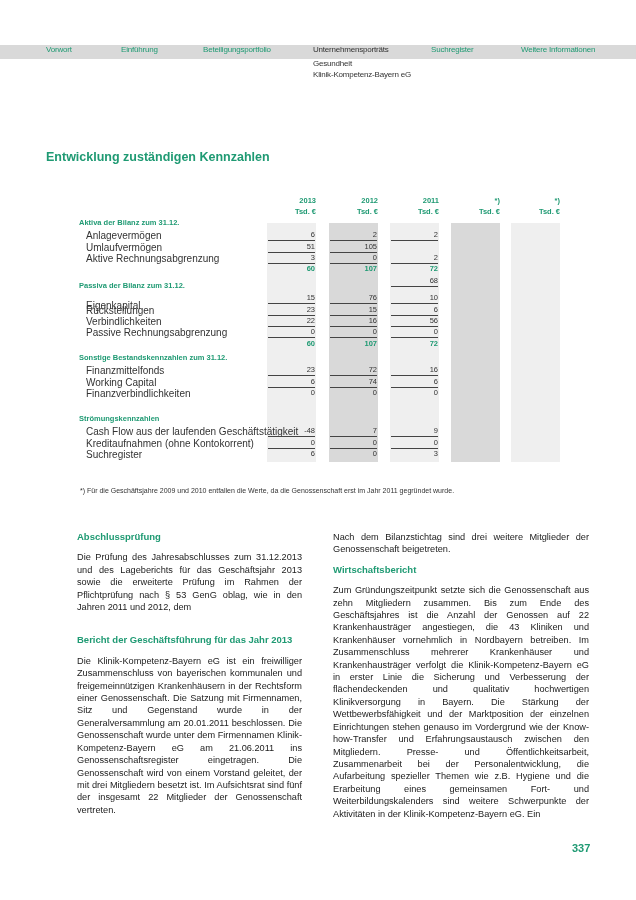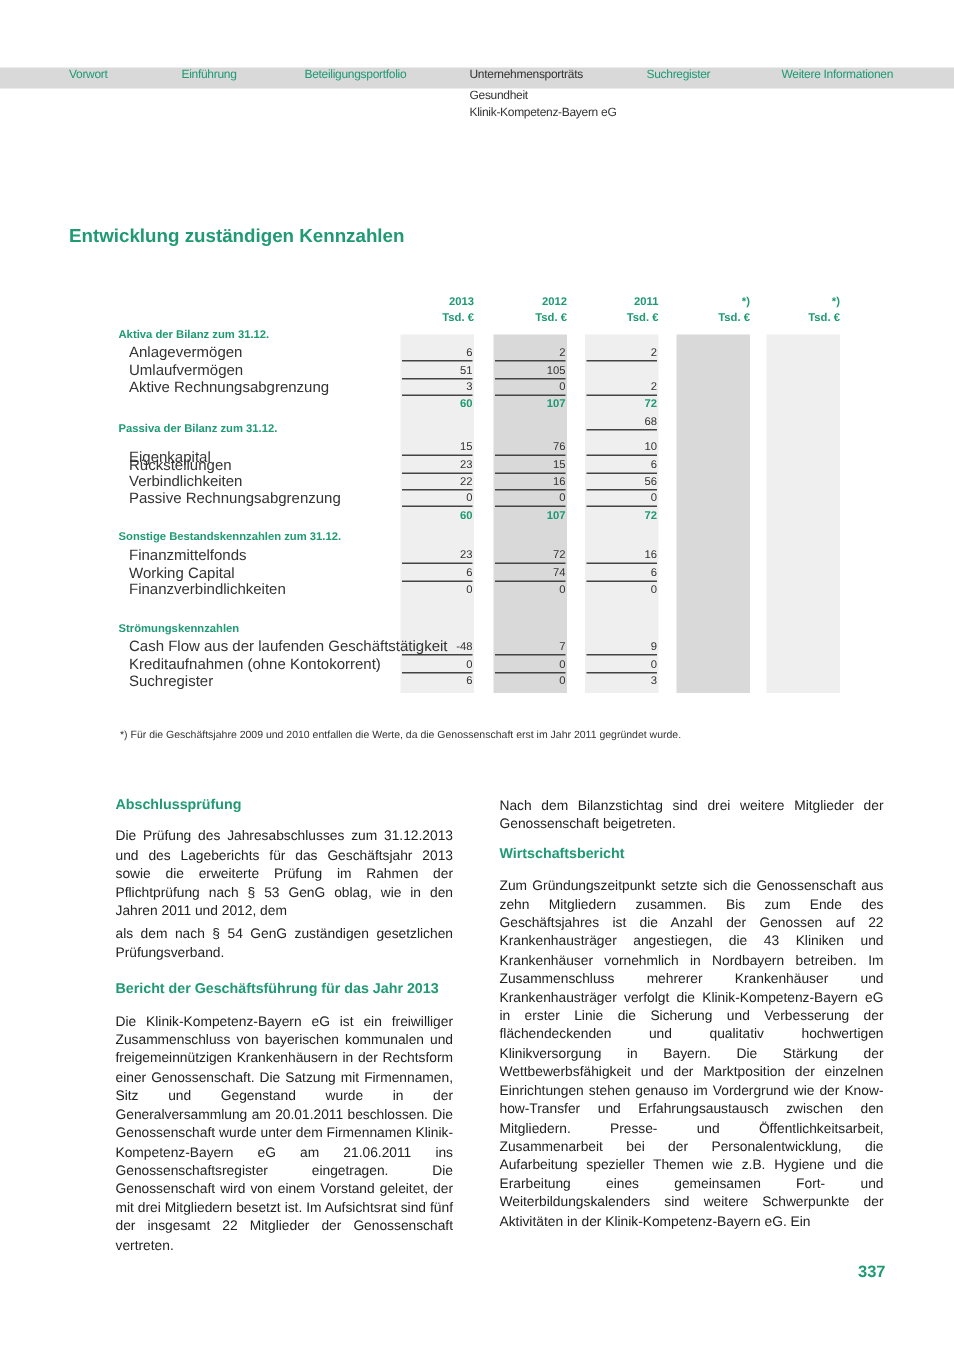--- a/index.html
+++ b/index.html
@@ -124,22 +124,21 @@
     <div class="cell" style="left: 268px; top: 447.9px;">6</div>
     <div class="cell" style="left: 330px; top: 447.9px;">0</div>
     <div class="cell" style="left: 391px; top: 447.9px;">3</div>
   </div>
 
 <div class="footnote">*)  Für die Geschäftsjahre 2009 und 2010 entfallen die Werte, da die Genossenschaft erst im Jahr 2011 gegründet wurde.</div>
 
 <div class="col-text" style="left:77px; top:531px; width:225px">
   <p class="h3">Abschlussprüfung</p>
   <p style="margin-top:8px">Die Prüfung des Jahresabschlusses zum 31.12.2013 und des Lageberichts für das Geschäftsjahr 2013 sowie die erweiterte Prüfung im Rahmen der Pflichtprüfung nach § 53 GenG oblag, wie in den Jahren 2011 und 2012, dem</p>
-  <p style="margin-top:3px">als dem nach § 54 GenG zuständigen gesetzlichen Prüfungsverband.</p>
-  <p class="h3" style="margin-top:13px">Bericht der Geschäftsführung für das Jahr 2013</p>
+  <p class="h3" style="margin-top:21px">Bericht der Geschäftsführung für das Jahr 2013</p>
   <p style="margin-top:8px">Die Klinik-Kompetenz-Bayern eG ist ein freiwilliger Zusammenschluss von bayerischen kommunalen und freigemeinnützigen Krankenhäusern in der Rechtsform einer Genossenschaft. Die Satzung mit Firmennamen, Sitz und Gegenstand wurde in der Generalversammlung am 20.01.2011 beschlossen. Die Genossenschaft wurde unter dem Firmennamen Klinik-Kompetenz-Bayern eG am 21.06.2011 ins Genossenschaftsregister eingetragen. Die Genossenschaft wird von einem Vorstand geleitet, der mit drei Mitgliedern besetzt ist. Im Aufsichtsrat sind fünf der insgesamt 22 Mitglieder der Genossenschaft vertreten.</p>
 </div>
 
 <div class="col-text" style="left:333px; top:531px; width:256px">
   <p>Nach dem Bilanzstichtag sind drei weitere Mitglieder der Genossenschaft beigetreten.</p>
   <p class="h3" style="margin-top:8px">Wirtschaftsbericht</p>
   <p style="margin-top:8px">Zum Gründungszeitpunkt setzte sich die Genossenschaft aus zehn Mitgliedern zusammen. Bis zum Ende des Geschäftsjahres ist die Anzahl der Genossen auf 22 Krankenhausträger angestiegen, die 43 Kliniken und Krankenhäuser vornehmlich in Nordbayern betreiben. Im Zusammenschluss mehrerer Krankenhäuser und Krankenhausträger verfolgt die Klinik-Kompetenz-Bayern eG in erster Linie die Sicherung und Verbesserung der flächendeckenden und qualitativ hochwertigen Klinikversorgung in Bayern. Die Stärkung der Wettbewerbsfähigkeit und der Marktposition der einzelnen Einrichtungen stehen genauso im Vordergrund wie der Know-how-Transfer und Erfahrungsaustausch zwischen den Mitgliedern. Presse- und Öffentlichkeitsarbeit, Zusammenarbeit bei der Personalentwicklung, die Aufarbeitung spezieller Themen wie z.B. Hygiene und die Erarbeitung eines gemeinsamen Fort- und Weiterbildungskalenders sind weitere Schwerpunkte der Aktivitäten in der Klinik-Kompetenz-Bayern eG. Ein</p>
 </div>
 
 <div class="page-number">337</div>

